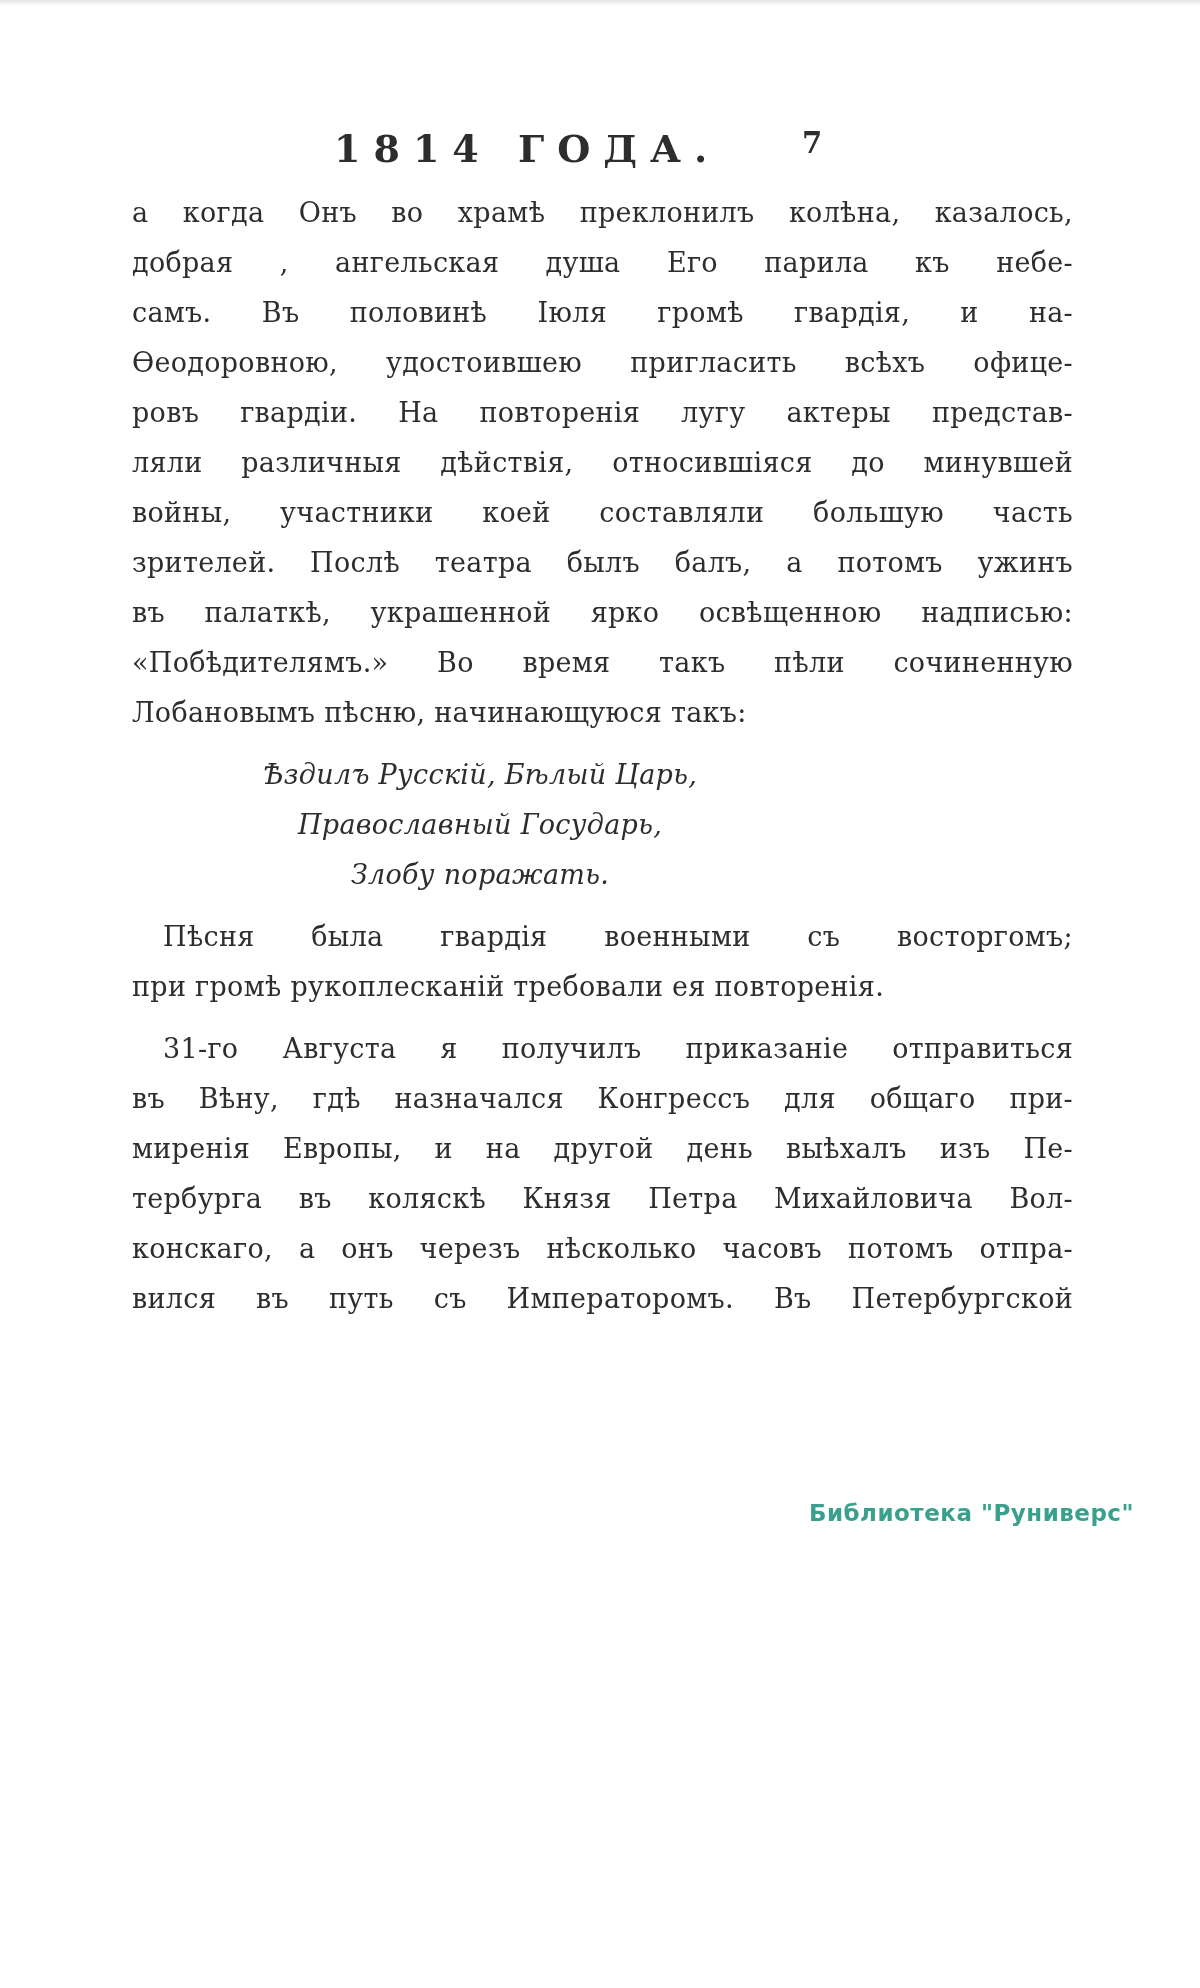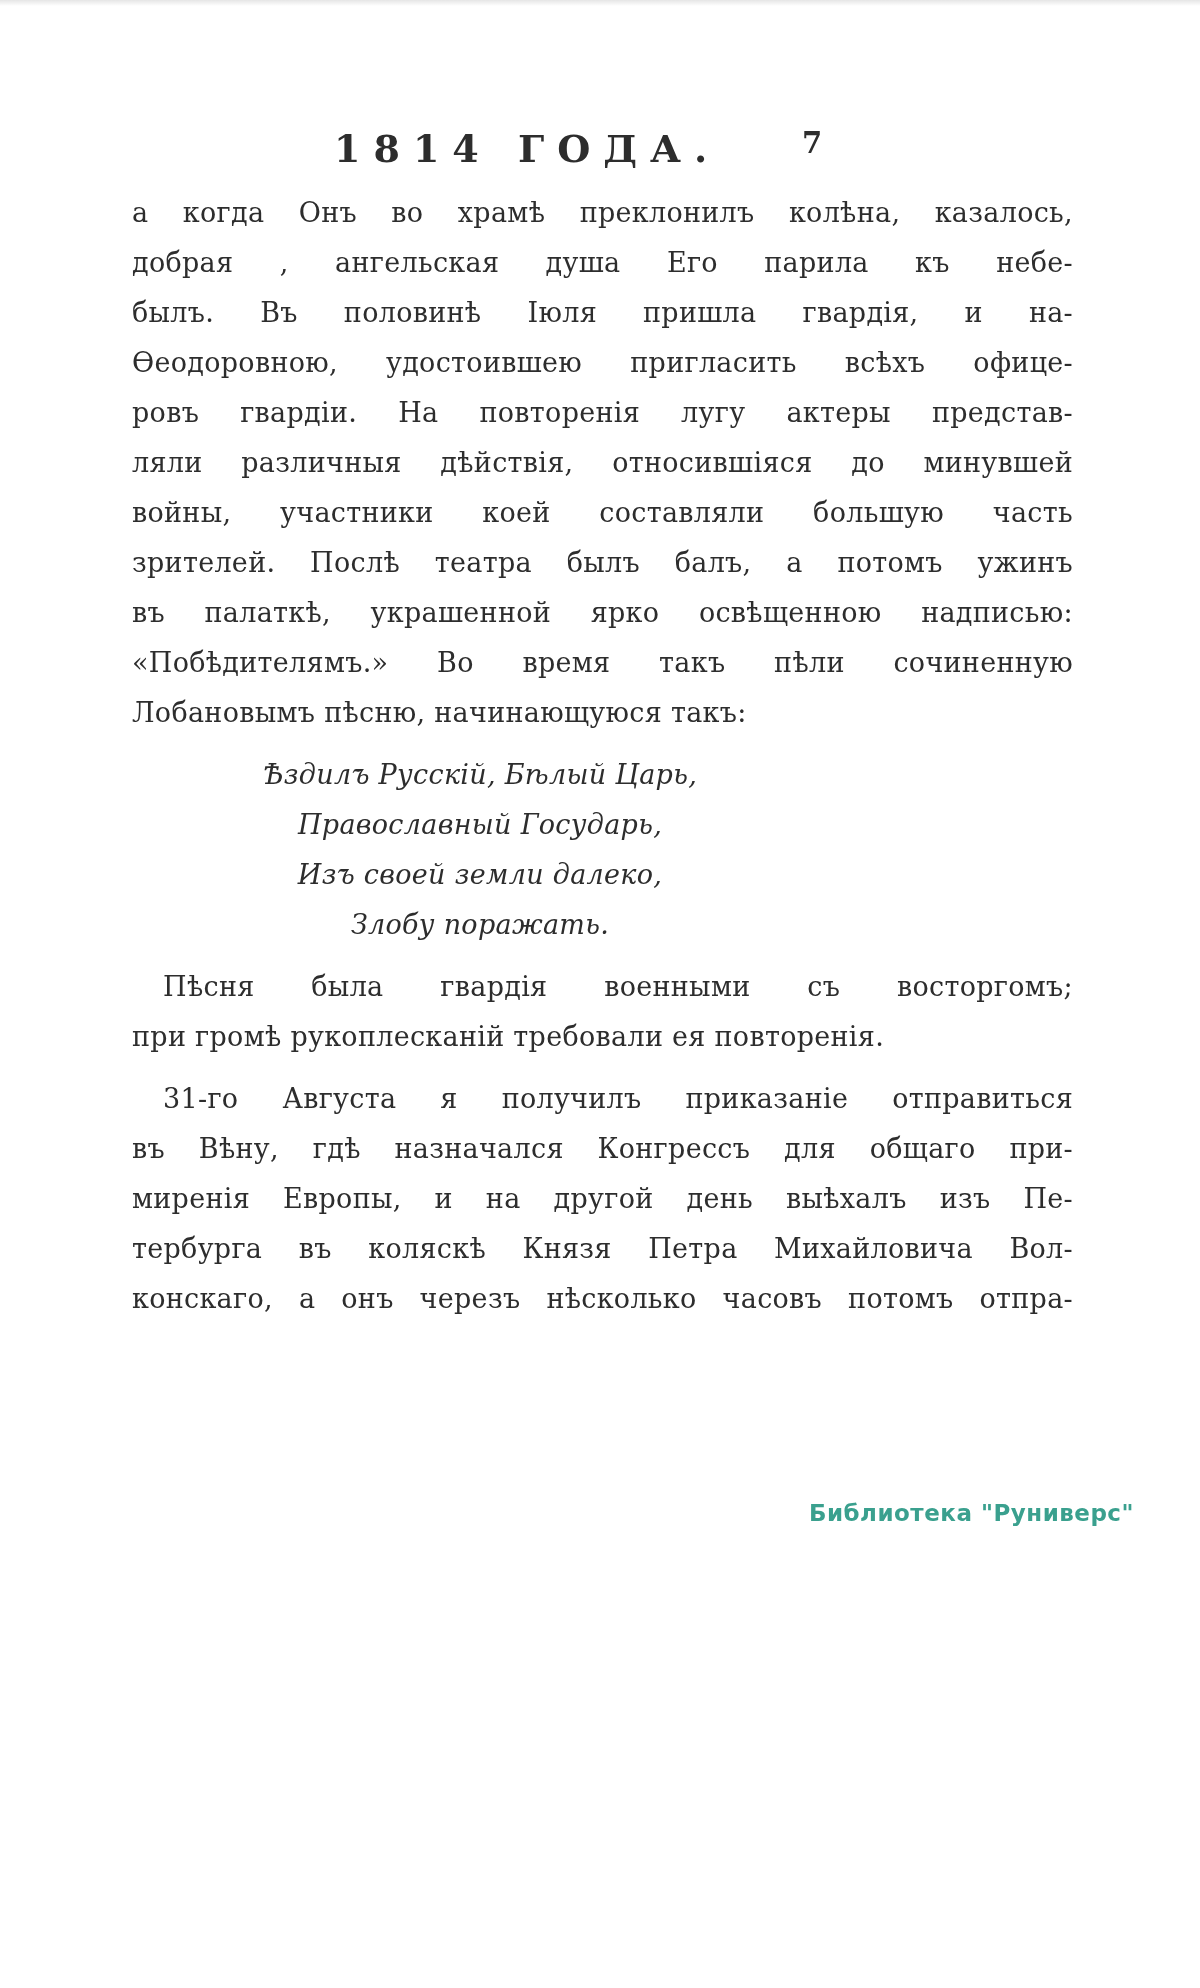--- a/index.html
+++ b/index.html
@@ -92,43 +92,43 @@
 <div class="page">
   <header class="page-header">
     <span class="running-title">1814 ГОДА.</span>
     <span class="page-number">7</span>
   </header>
 
   <main class="page-body" id="text-body">
       <div class="para prose">
         <div class="line">а когда Онъ во храмѣ преклонилъ колѣна, казалось,</div>
         <div class="line">добрая , ангельская душа Его парила къ небе-</div>
-        <div class="line">былъ. Въ половинѣ Іюля пришла гвардія, и на-</div>
+        <div class="line">самъ. Въ половинѣ Іюля громѣ гвардія, и на-</div>
         <div class="line">Ѳеодоровною, удостоившею пригласить всѣхъ офице-</div>
         <div class="line">ровъ гвардіи. На повторенія лугу актеры представ-</div>
         <div class="line">ляли различныя дѣйствія, относившіяся до минувшей</div>
         <div class="line">войны, участники коей составляли большую часть</div>
         <div class="line">зрителей. Послѣ театра былъ балъ, а потомъ ужинъ</div>
         <div class="line">въ палаткѣ, украшенной ярко освѣщенною надписью:</div>
         <div class="line">«Побѣдителямъ.» Во время такъ пѣли сочиненную</div>
         <div class="line last">Лобановымъ пѣсню, начинающуюся такъ:</div>
       </div>
       <div class="para verse">
         <div class="line">Ѣздилъ Русскій, Бѣлый Царь,</div>
         <div class="line">Православный Государь,</div>
-        <div class="line">Изъ своей земли далеко,</div>
         <div class="line">Злобу поражать.</div>
       </div>
       <div class="para prose indent">
         <div class="line">Пѣсня была гвардія военными съ восторгомъ;</div>
         <div class="line last">при громѣ рукоплесканій требовали ея повторенія.</div>
       </div>
       <div class="para prose indent">
         <div class="line">31-го Августа я получилъ приказаніе отправиться</div>
         <div class="line">въ Вѣну, гдѣ назначался Конгрессъ для общаго при-</div>
         <div class="line">миренія Европы, и на другой день выѣхалъ изъ Пе-</div>
         <div class="line">тербурга въ коляскѣ Князя Петра Михайловича Вол-</div>
         <div class="line">конскаго, а онъ черезъ нѣсколько часовъ потомъ отпра-</div>
+        <div class="line">вился въ путь съ Императоромъ. Въ Петербургской</div>
       </div>
     </main>
 
   <div class="watermark">Библиотека "Руниверс"</div>
 </div>
 
 </body></html>

